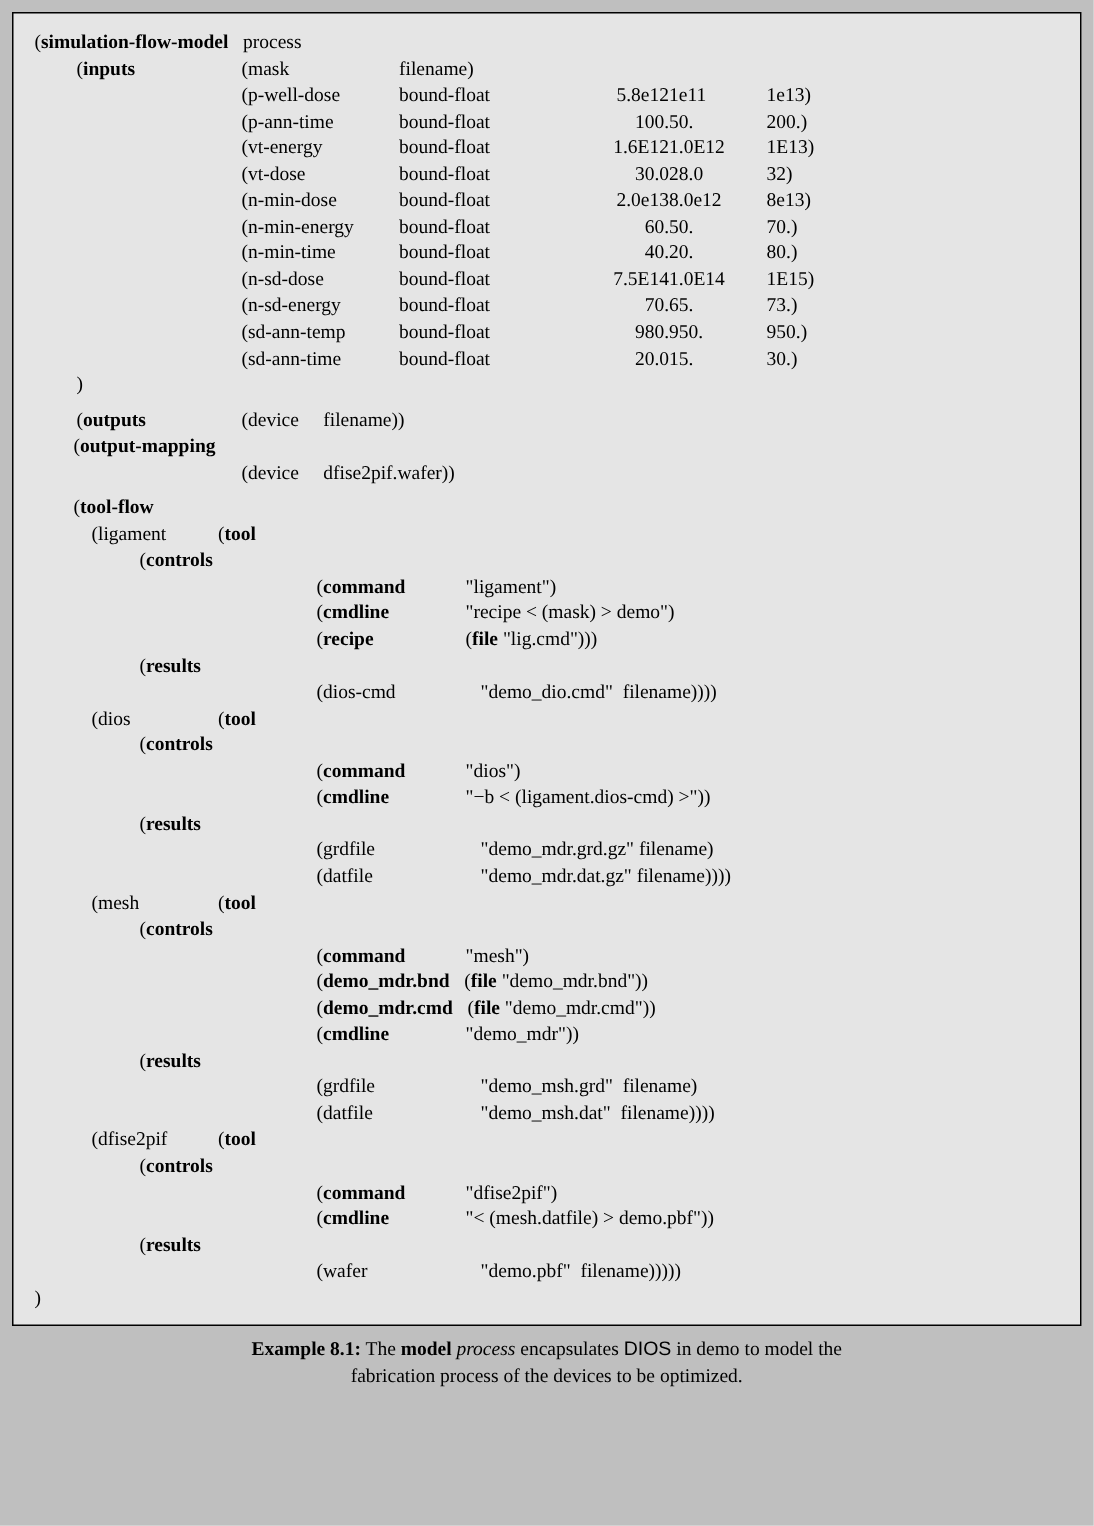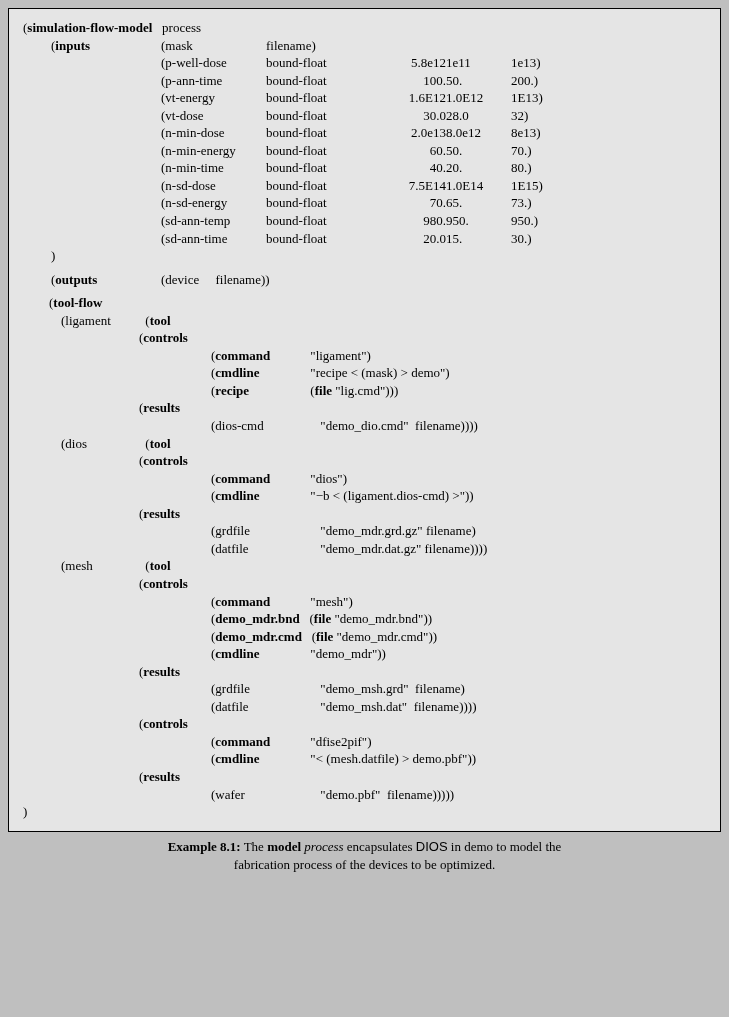--- a/index.html
+++ b/index.html
@@ -29,21 +29,21 @@
   .row { display: flex; white-space: nowrap; }
   .col-a { width: 110px; flex-shrink: 0; padding-left: 2px; }
   .col-c { width: 105px; flex-shrink: 0; }
   .col-d { width: 110px; flex-shrink: 0; }
   .col-e { width: 70px; flex-shrink: 0; text-align: right; }
   .col-f { width: 65px; flex-shrink: 0; }
   .col-g { width: 50px; flex-shrink: 0; }
   .indent-1 { margin-left: 28px; }
   .indent-tool { margin-left: 40px; }
   .indent-tool .tname { display:inline-block; width: 80px; }
-  .indent-ctrl { margin-left: 118px; }
+  .indent-ctrl { margin-left: 72px; }
   .indent-kv   { margin-left: 190px; }
   .indent-kv .kcol { display:inline-block; width: 95px; }
   .indent-kv2 .kcol { display:inline-block; width: 105px; }
   .gap { height: 6px; }
   .b { font-weight: bold; }
   .it { font-style: italic; }
 </style>
 </head>
 <body>
 
@@ -154,20 +154,29 @@
         </div>
     </div>
 
     <div class="gap"></div>
 
     <div class="indent-1 row">
       <span class="col-a">(<span class="b">outputs</span></span>
       <span>(<span>device</span>&nbsp;&nbsp;&nbsp;&nbsp;&nbsp;<span>filename</span>))</span>
     </div>
 
+    <div class="indent-1">
+      <div class="row">
+          <span>(<span class="b">output-mapping</span></span>
+        </div>
+      <div class="row">
+          <span class="col-a"></span>
+          <span>(<span>device</span>&nbsp;&nbsp;&nbsp;&nbsp;&nbsp;<span>dfise2pif.wafer</span>))</span>
+        </div>
+    </div>
 
     <div class="gap"></div>
 
     <div class="indent-1">
         <div class="row">
           <span>(<span class="b">tool-flow</span></span>
         </div>
       </div>
 
     <div class="indent-tool row">
@@ -235,20 +244,23 @@
     <div class="indent-ctrl row">
         <span>(<span class="b">results</span></span>
       </div>
     <div class="indent-kv row indent-kv2">
         <span>(<span class="kcol">grdfile</span><span>"demo_msh.grd"</span>&nbsp;&nbsp;<span>filename</span>)</span>
       </div>
     <div class="indent-kv row indent-kv2">
         <span>(<span class="kcol">datfile</span><span>"demo_msh.dat"</span>&nbsp;&nbsp;<span>filename</span>))))</span>
       </div>
 
+    <div class="indent-tool row">
+        <span>(<span class="tname">dfise2pif</span>(<span class="b">tool</span></span>
+      </div>
     <div class="indent-ctrl row">
         <span>(<span class="b">controls</span></span>
       </div>
     <div class="indent-kv row">
         <span>(<span class="b kcol">command</span><span>"dfise2pif"</span>)</span>
       </div>
     <div class="indent-kv row">
         <span>(<span class="b kcol">cmdline</span><span>"&lt; (mesh.datfile) &gt; demo.pbf"</span>))</span>
       </div>
     <div class="indent-ctrl row">

